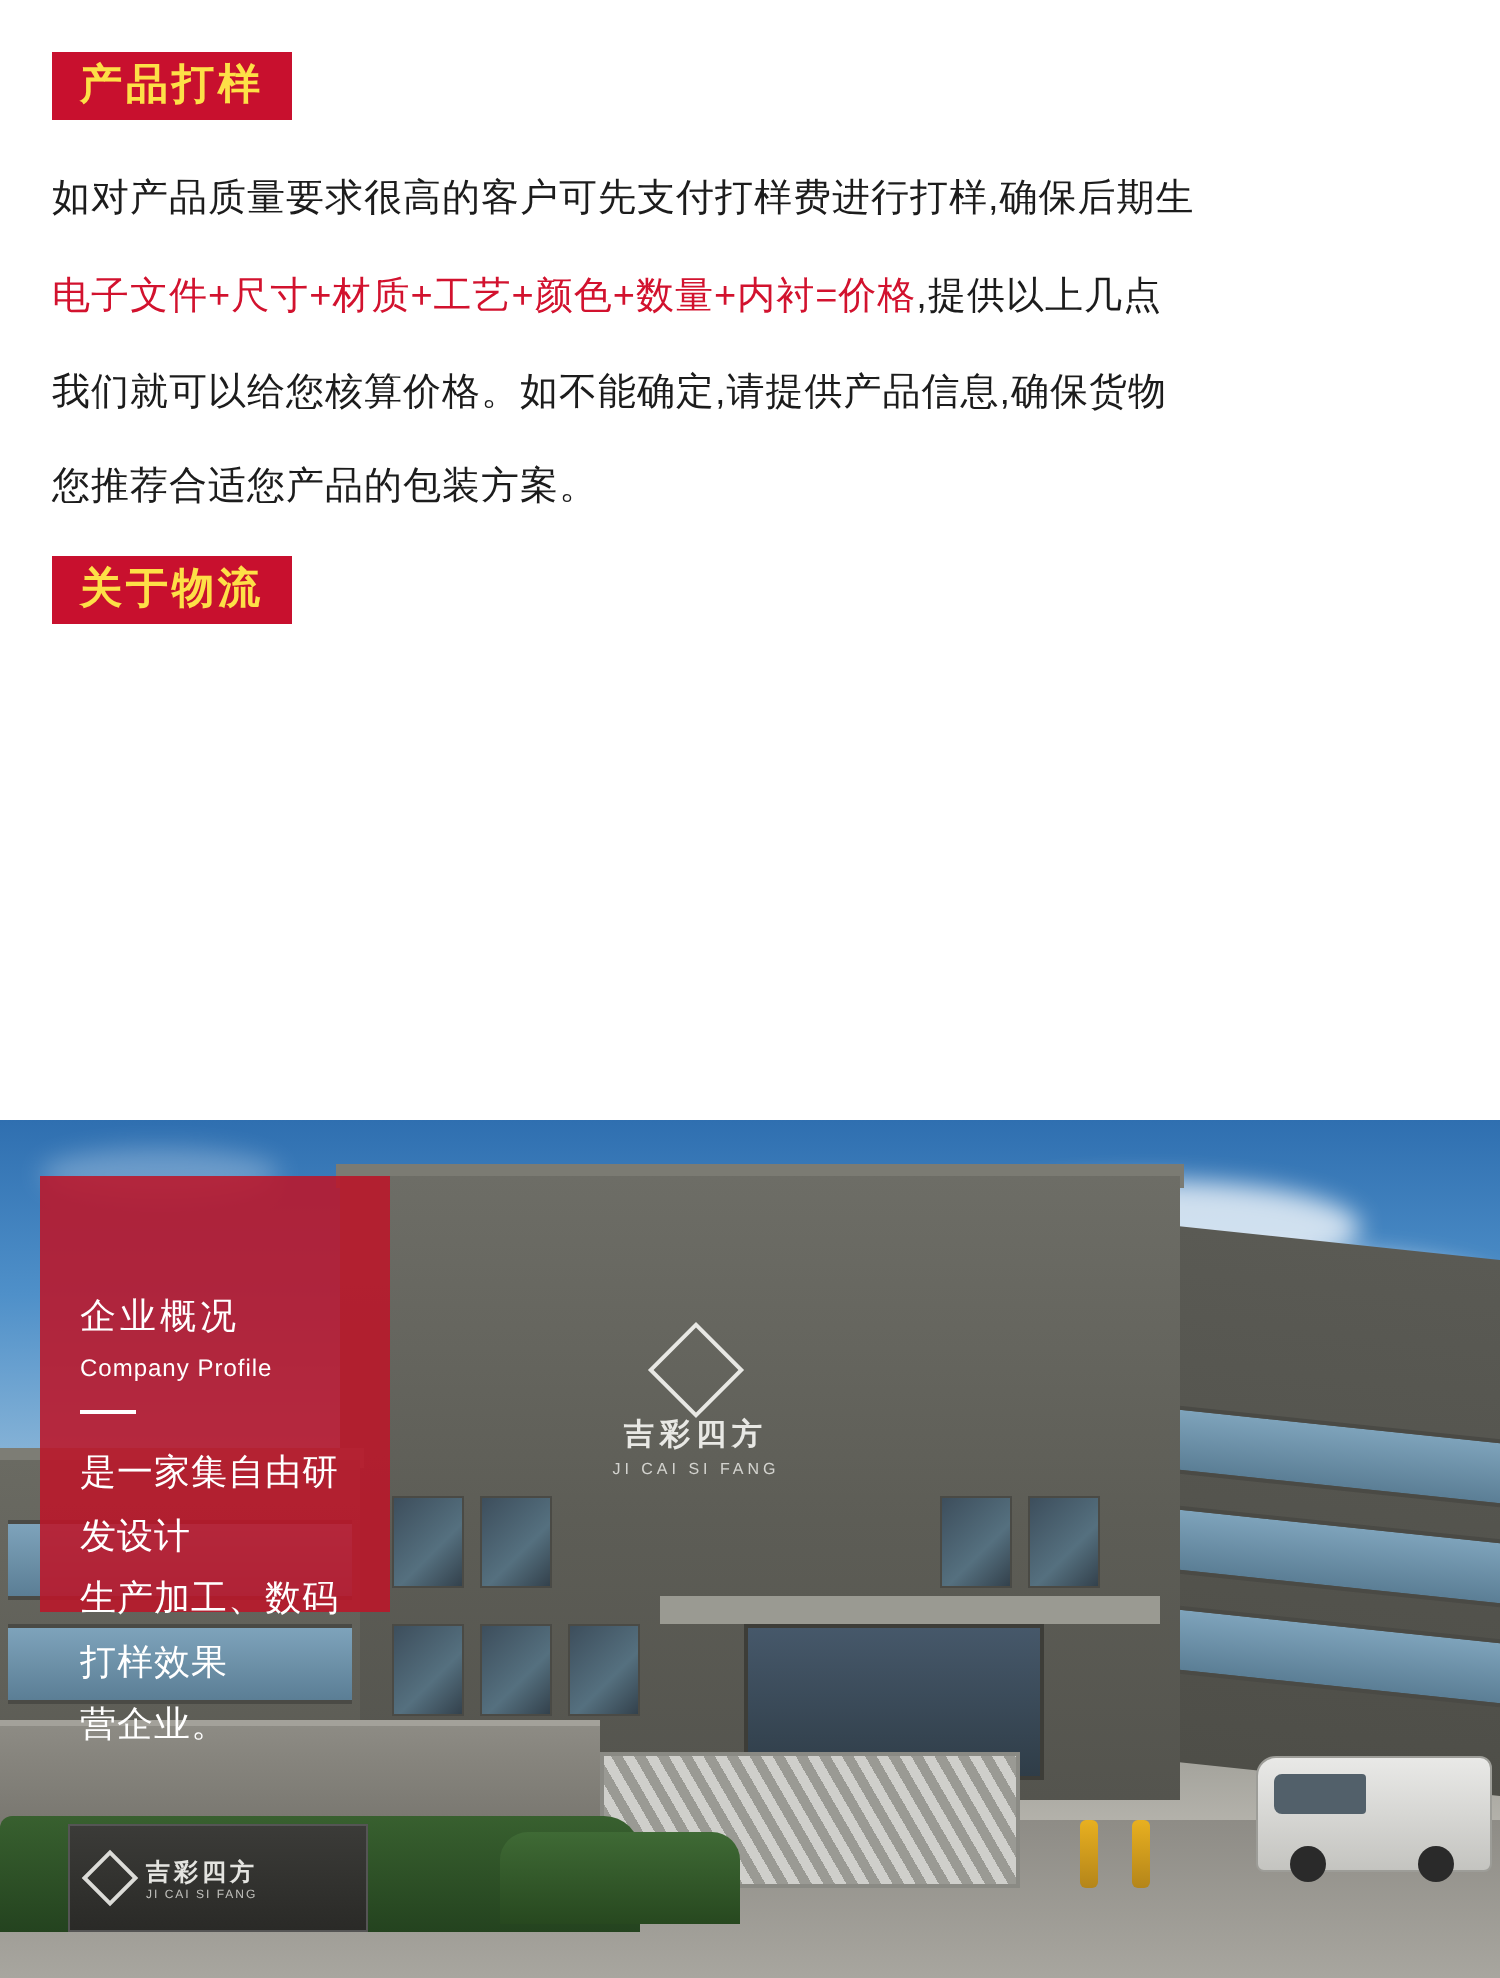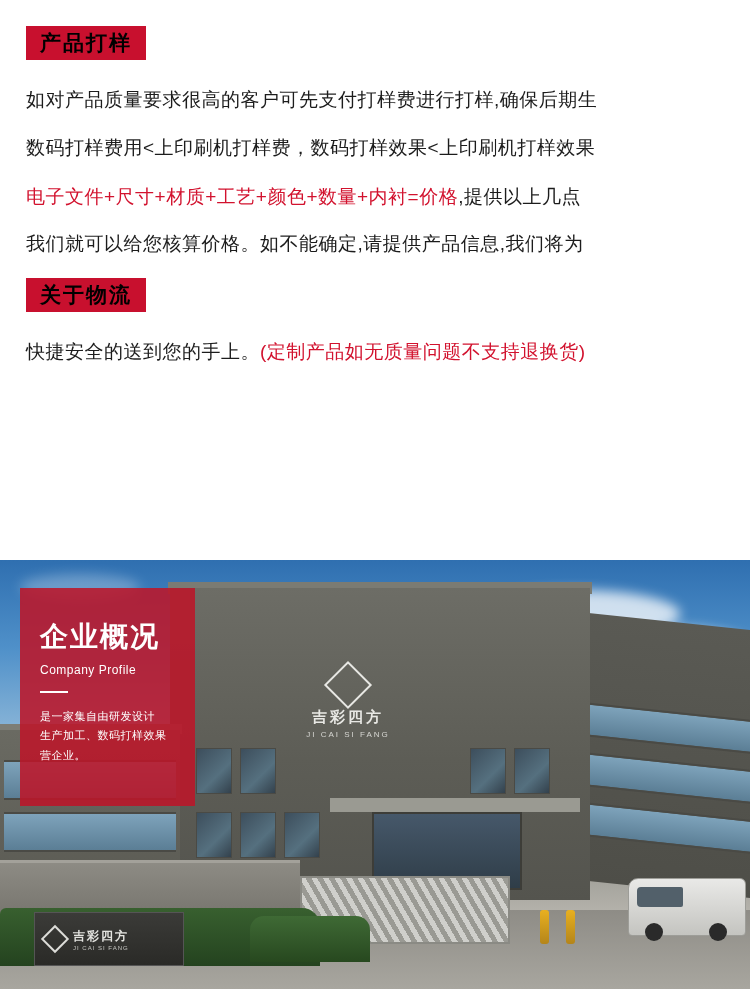--- a/index.html
+++ b/index.html
@@ -18,21 +18,21 @@
   }
 
   
   .info {
     padding: 26px 26px 0 26px;
   }
   .block { margin-bottom: 10px; }
   .heading {
     display: inline-block;
     background: #c8102e;
-    color: #000000;
+    color: #fde047;
     font-size: 21px;
     font-weight: bold;
     letter-spacing: 2px;
     padding: 6px 14px 7px 14px;
     line-height: 1;
     margin-bottom: 8px;
   }
   .para {
     font-size: 19px;
     line-height: 1.62;
@@ -201,64 +201,61 @@
   
   .card {
     position: absolute;
     left: 20px; top: 28px;
     width: 175px; height: 218px;
     background: rgba(188, 22, 41, 0.88);
     color: #ffffff;
     padding: 30px 18px 0 20px;
   }
   .card .ctitle {
-    font-size: 28px; font-weight: bold; letter-spacing: 2px;
+    font-size: 18px; font-weight: normal; letter-spacing: 2px; margin-top: 28px;
   }
   .card .csub {
     font-size: 12px; margin-top: 7px; letter-spacing: .5px;
   }
   .card .cline {
     width: 28px; height: 2px; background: #ffffff; margin: 14px 0 14px 0;
   }
   .card .cbody {
-    font-size: 11px; line-height: 1.75; letter-spacing: .5px;
+    font-size: 18px; line-height: 1.75; letter-spacing: .5px;
   }
   .divider-top {
     position: absolute; left: 0; top: 556px; width: 750px; height: 4px;
     background: #ffffff;
   }
 </style>
 </head>
 <body>
 
 <div class="page">
 
   <div class="info">
 
     <div class="block pad-lg">
       <div class="heading">产品打样</div>
       <div class="para">如对产品质量要求很高的客户可先支付打样费进行打样,确保后期生</div>
-      <div class="para">数码打样费用&lt;上印刷机打样费，数码打样效果&lt;上印刷机打样效果</div>
     </div>
 
     <div class="block pad-lg">
       <div class="para">
         <span class="red">电子文件+尺寸+材质+工艺+颜色+数量+内衬=价格</span><span>,提供以上几点</span>
       </div>
-      <div class="para">我们就可以给您核算价格。如不能确定,请提供产品信息,我们将为</div>
+      <div class="para">我们就可以给您核算价格。如不能确定,请提供产品信息,确保货物</div>
+      <div class="para">您推荐合适您产品的包装方案。</div>
     </div>
 
     <div class="block pad-lg">
     </div>
 
     <div class="block">
       <div class="heading">关于物流</div>
-      <div class="para">
-        <span>快捷安全的送到您的手上。</span><span class="red">(定制产品如无质量问题不支持退换货)</span>
-      </div>
     </div>
 
   </div>
 
   <div class="divider-top"></div>
 
   <div class="photo">
 
     <div class="sky"></div>
     <div class="cloud c1"></div>

